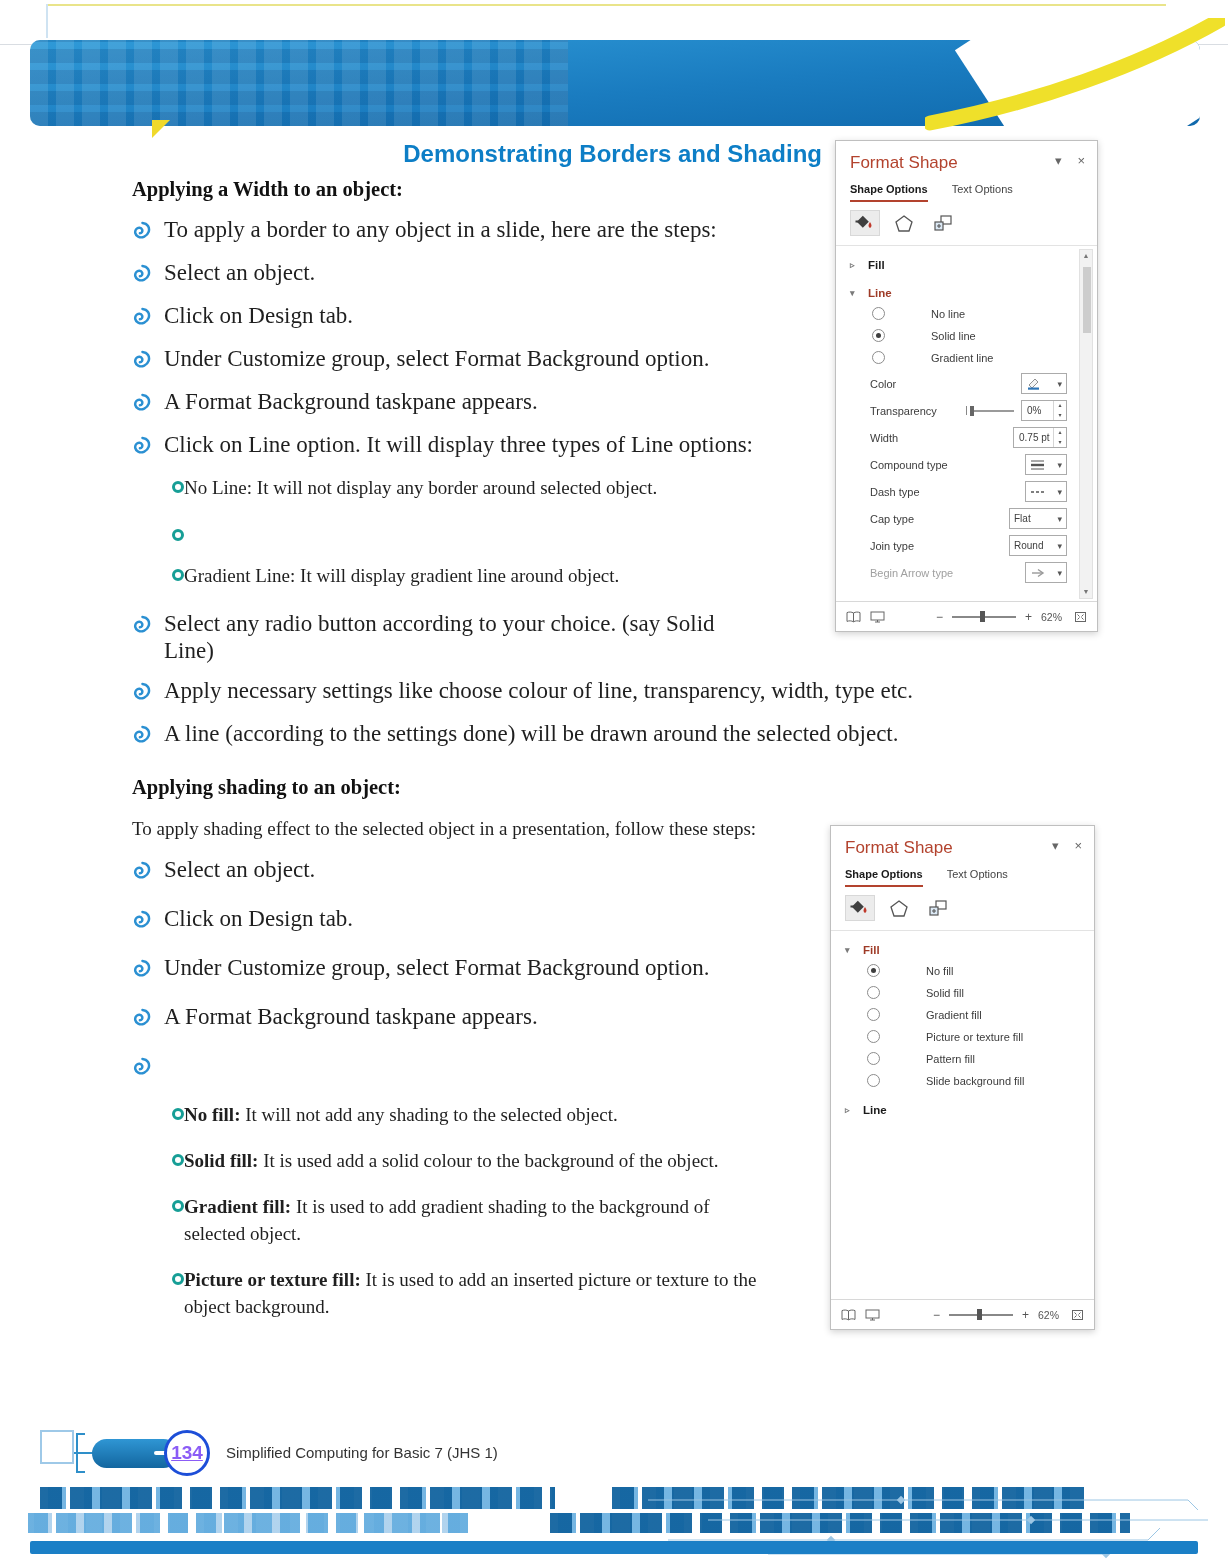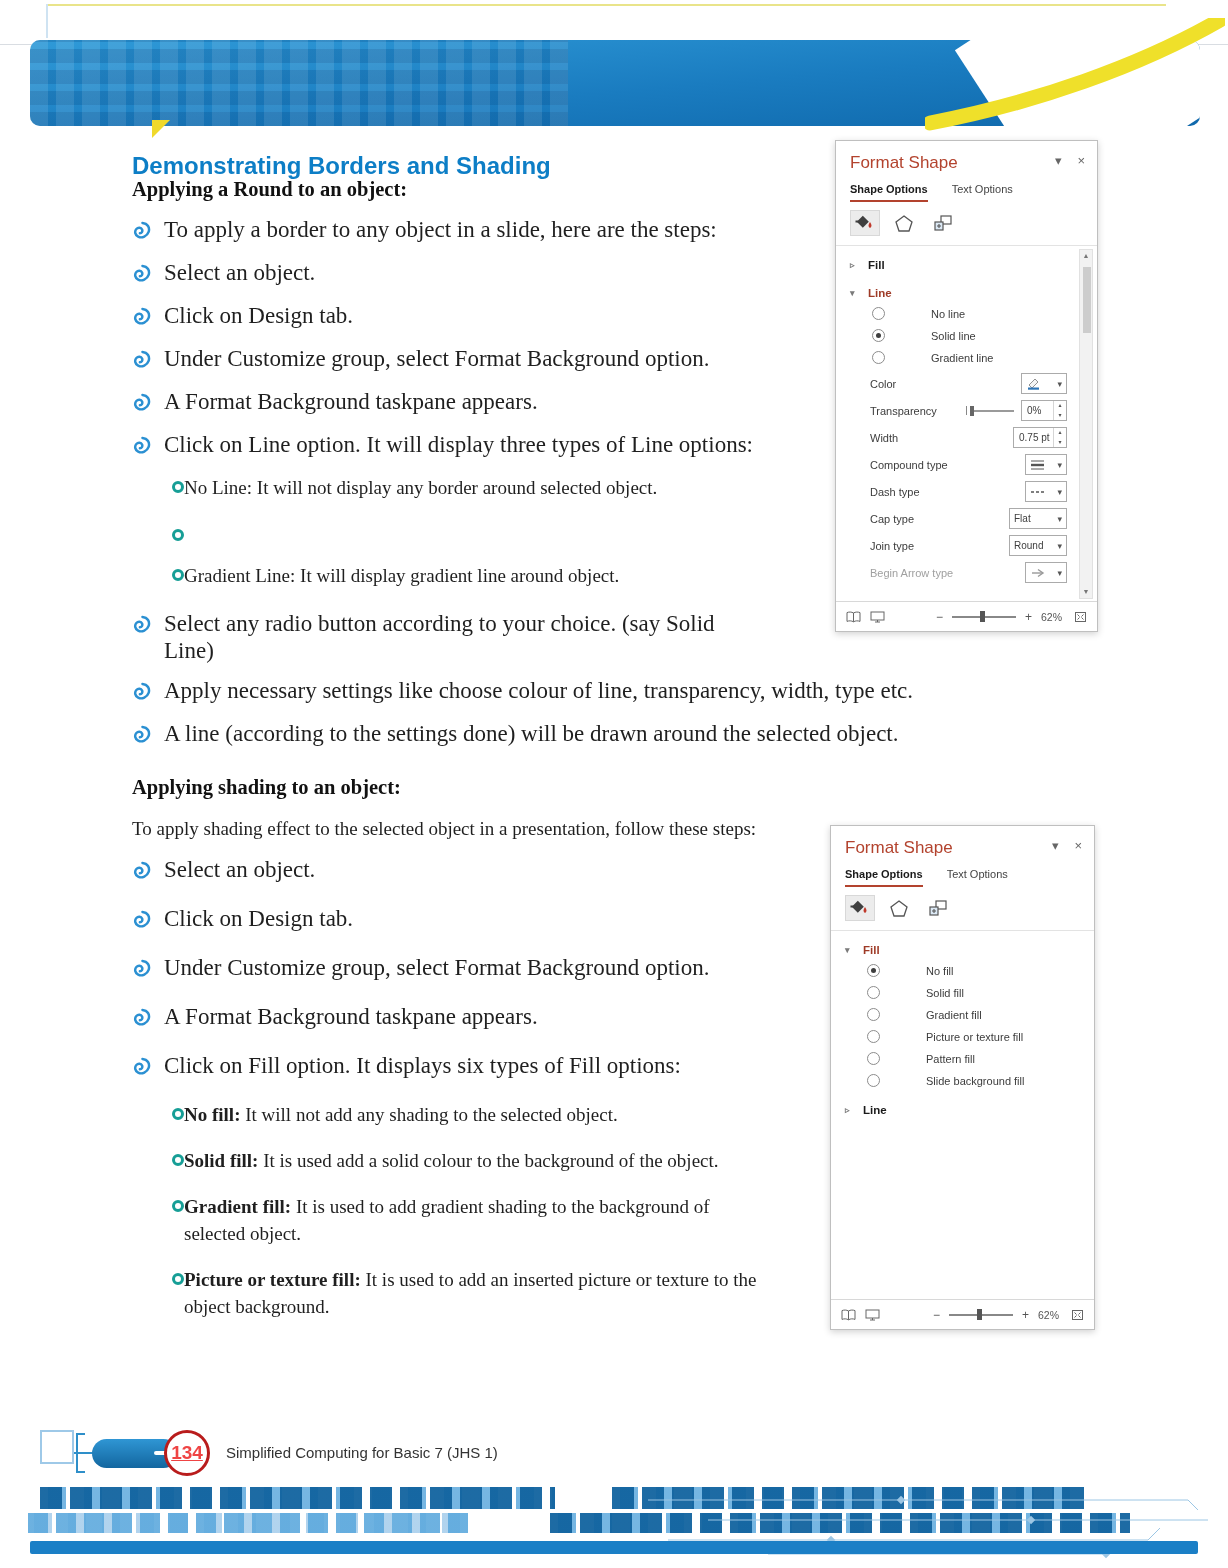--- a/index.html
+++ b/index.html
@@ -21,21 +21,21 @@
       repeating-linear-gradient(0deg, rgba(10,80,140,0.28) 0 14px, transparent 14px 21px); }
   .band-wedge { position:absolute; right:-110px; top:-95px; width:330px; height:190px; background:#fff; transform:rotate(-33deg); }
   .swoosh { position:absolute; left:925px; top:18px; z-index:2; }
   .header-tab { position:absolute; left:148px; top:74px; z-index:3; background:#0d5ea6; border:2.5px solid #fff;
     border-radius:8px; padding:5px 17px; color:#fff; font-family:"Liberation Sans",sans-serif;
     font-weight:700; font-size:15.5px; box-shadow:0 1px 3px rgba(0,0,0,.25); }
   .tab-tail { position:absolute; left:152px; top:120px; width:0; height:0; z-index:2;
     border-top:18px solid #f0d92b; border-right:18px solid transparent; }
 
   
-  .doc-title { position:absolute; left:132px; top:152px; width:690px; text-align:left;
+  .doc-title { position:absolute; left:132px; top:140px; width:690px; text-align:right;
     font-family:"Liberation Sans",sans-serif; font-weight:700; font-size:24px; color:#0d7ec6; }
   .text-col { position:absolute; left:132px; width:880px; }
   #sec1 { top:178px; }
   #sec2 { top:776px; }
   .sec-heading { font-size:20.5px; font-weight:700; color:#111; margin-bottom:15px; }
   .intro { font-size:19px; line-height:29px; max-width:650px; margin-bottom:13px; }
 
   .bitem { display:flex; gap:13px; margin-bottom:13px; font-size:23px; line-height:27px; }
   .s2 .bitem { margin-bottom:19px; }
   .bicon { flex:0 0 19px; margin-top:3px; }
@@ -110,23 +110,23 @@
   .zoomval { min-width:24px; }
 
   
   .footer-line { position:absolute; left:70px; top:1452px; width:110px; border-top:2px solid #2e8fc9; }
   .footer-square { position:absolute; left:40px; top:1430px; width:34px; height:34px; border:2px solid #9ec9e8; background:#fff; }
   .footer-bracket { position:absolute; left:76px; top:1433px; width:9px; height:40px;
     border-left:2px solid #2e8fc9; border-top:2px solid #2e8fc9; border-bottom:2px solid #2e8fc9; }
   .footer-pill { position:absolute; left:92px; top:1439px; width:86px; height:29px; border-radius:15px;
     background:linear-gradient(#2f96d4,#13669f); z-index:1; }
   .footer-pill::after { content:""; position:absolute; right:9px; top:12px; width:15px; height:4px; border-radius:2px; background:#fff; }
-  .footer-num { position:absolute; left:164px; top:1430px; width:46px; height:46px; border:3px solid #b91c1c;
+  .footer-num { position:absolute; left:164px; top:1430px; width:46px; height:46px; border:3px solid #1d4ed8;
     border-radius:50%; background:#fff; z-index:2; display:flex; align-items:center; justify-content:center;
-    font-family:"Liberation Sans",sans-serif; font-weight:700; font-size:19px; color:#ef4444;text-decoration:underline; }
+    font-family:"Liberation Sans",sans-serif; font-weight:700; font-size:19px; color:#8b5cf6;text-decoration:underline; }
   .footer-caption { position:absolute; left:226px; top:1444px; font-family:"Liberation Sans",sans-serif;
     font-size:15px; color:#333; }
 
   .mosaic { position:absolute; height:22px;
     background:
       repeating-linear-gradient(90deg, rgba(17,99,159,.95) 0 22px, transparent 22px 30px),
       repeating-linear-gradient(90deg, rgba(93,169,221,.85) 8px 26px, transparent 26px 44px); }
   .mosaic.light {
     background:
       repeating-linear-gradient(90deg, rgba(93,169,221,.9) 0 20px, transparent 20px 28px),
@@ -152,21 +152,21 @@
     <div class="band-wedge"></div>
   </div>
   <svg class="swoosh" width="300" height="120">
     <path d="M5,105 C110,85 215,48 295,2" stroke="#efe02a" stroke-width="15" fill="none" stroke-linecap="round"></path>
   </svg>
   <div class="tab-tail"></div>
 
   <div class="doc-title">Demonstrating Borders and Shading</div>
 
   <div class="text-col" id="sec1">
-    <div class="sec-heading">Applying a Round to an object:</div>
+    <div class="sec-heading">Applying a Width to an object:</div>
 
     <div class="bitem">
       <span class="bicon"><svg width="19" height="19" viewBox="0 0 20 20">
             <path d="M11 2 C16.5 2.5 19 7 17.5 11.5 C16 16 10.5 18.5 6.5 16.5 C3.2 14.9 2.4 10.8 4.6 8.4 C6.4 6.4 9.6 6.8 10.6 9 C11.4 10.8 10.2 12.8 8.3 12.9" stroke="#2b90d2" stroke-width="2.6" fill="none" stroke-linecap="round"></path>
           </svg></span>
       <span class="btxt">To apply a border to any object in a slide, here are  the steps:</span>
     </div>
     <div class="bitem">
       <span class="bicon"><svg width="19" height="19" viewBox="0 0 20 20">
             <path d="M11 2 C16.5 2.5 19 7 17.5 11.5 C16 16 10.5 18.5 6.5 16.5 C3.2 14.9 2.4 10.8 4.6 8.4 C6.4 6.4 9.6 6.8 10.6 9 C11.4 10.8 10.2 12.8 8.3 12.9" stroke="#2b90d2" stroke-width="2.6" fill="none" stroke-linecap="round"></path>
@@ -257,21 +257,20 @@
     <div class="bitem">
       <span class="bicon"><svg width="19" height="19" viewBox="0 0 20 20">
             <path d="M11 2 C16.5 2.5 19 7 17.5 11.5 C16 16 10.5 18.5 6.5 16.5 C3.2 14.9 2.4 10.8 4.6 8.4 C6.4 6.4 9.6 6.8 10.6 9 C11.4 10.8 10.2 12.8 8.3 12.9" stroke="#2b90d2" stroke-width="2.6" fill="none" stroke-linecap="round"></path>
           </svg></span>
       <span class="btxt">A Format Background taskpane appears.</span>
     </div>
     <div class="bitem">
       <span class="bicon"><svg width="19" height="19" viewBox="0 0 20 20">
             <path d="M11 2 C16.5 2.5 19 7 17.5 11.5 C16 16 10.5 18.5 6.5 16.5 C3.2 14.9 2.4 10.8 4.6 8.4 C6.4 6.4 9.6 6.8 10.6 9 C11.4 10.8 10.2 12.8 8.3 12.9" stroke="#2b90d2" stroke-width="2.6" fill="none" stroke-linecap="round"></path>
           </svg></span>
-      <span class="btxt">Click on Fill option. It displays six types of Fill options:</span>
     </div>
 
     <div class="sublist">
       <div class="sitem">
         <span class="sicon"></span>
         <span class="stxt"><b class="term">No fill:</b> <span>It will not add any shading to the selected object.</span></span>
       </div>
       <div class="sitem">
         <span class="sicon"></span>
         <span class="stxt"><b class="term">Solid fill:</b> <span>It is used add a solid colour to the background of the object.</span></span>

